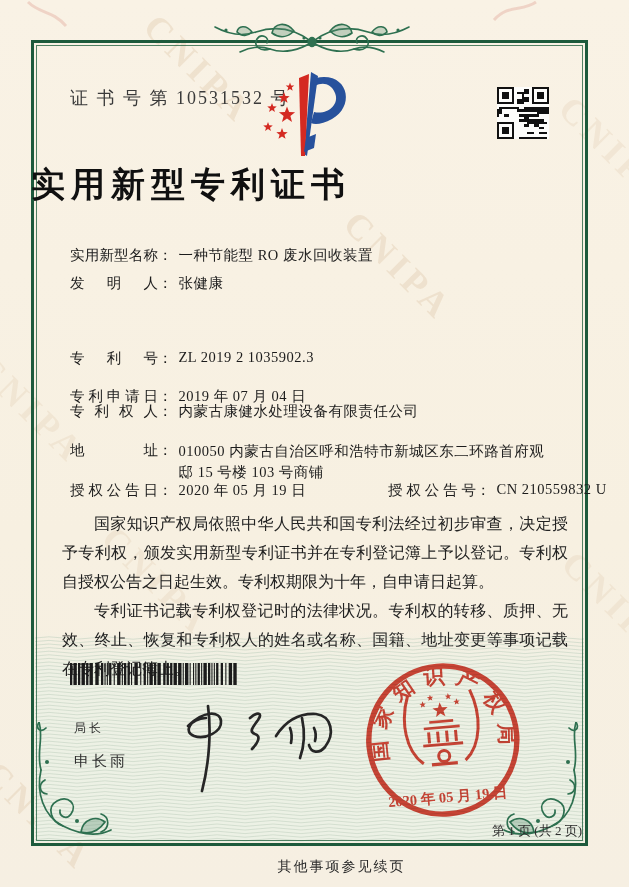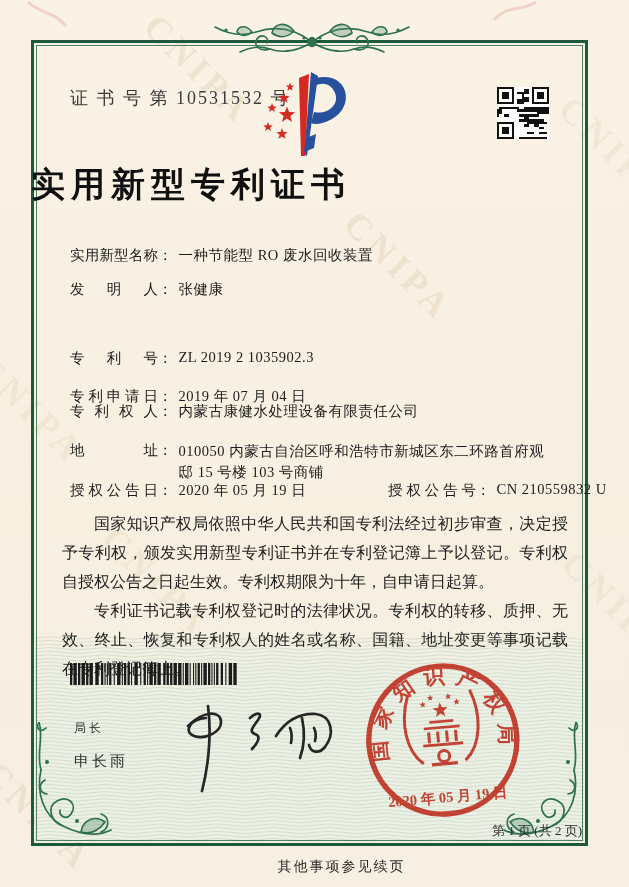--- a/index.html
+++ b/index.html
@@ -325,21 +325,21 @@
       <rect x="17" y="20" width="1" height="1" fill="#111"></rect>
       <rect x="18" y="20" width="1" height="1" fill="#111"></rect>
       <rect x="19" y="20" width="1" height="1" fill="#111"></rect>
     </svg>
 
   <div class="title">实用新型专利证书</div>
 
   <div class="row" style="top:246px;">
     <span class="flabel">实用新型名称</span><span class="colon">：</span><span class="fvalue">一种节能型 RO 废水回收装置</span>
   </div>
-  <div class="row" style="top:280px;">
+  <div class="row" style="top:274px;">
     <span class="flabel">发明人</span><span class="colon">：</span><span class="fvalue">张健康</span>
   </div>
   <div class="row" style="top:337px;margin-top:12px;">
     <span class="flabel">专利号</span><span class="colon">：</span><span class="fvalue">ZL 2019 2 1035902.3</span>
   </div>
   <div class="row" style="top:363px;margin-top:24px;">
     <span class="flabel">专利申请日</span><span class="colon">：</span><span class="fvalue">2019 年 07 月 04 日</span>
   </div>
   <div class="row" style="top:402px;">
     <span class="flabel">专利权人</span><span class="colon">：</span><span class="fvalue">内蒙古康健水处理设备有限责任公司</span>

